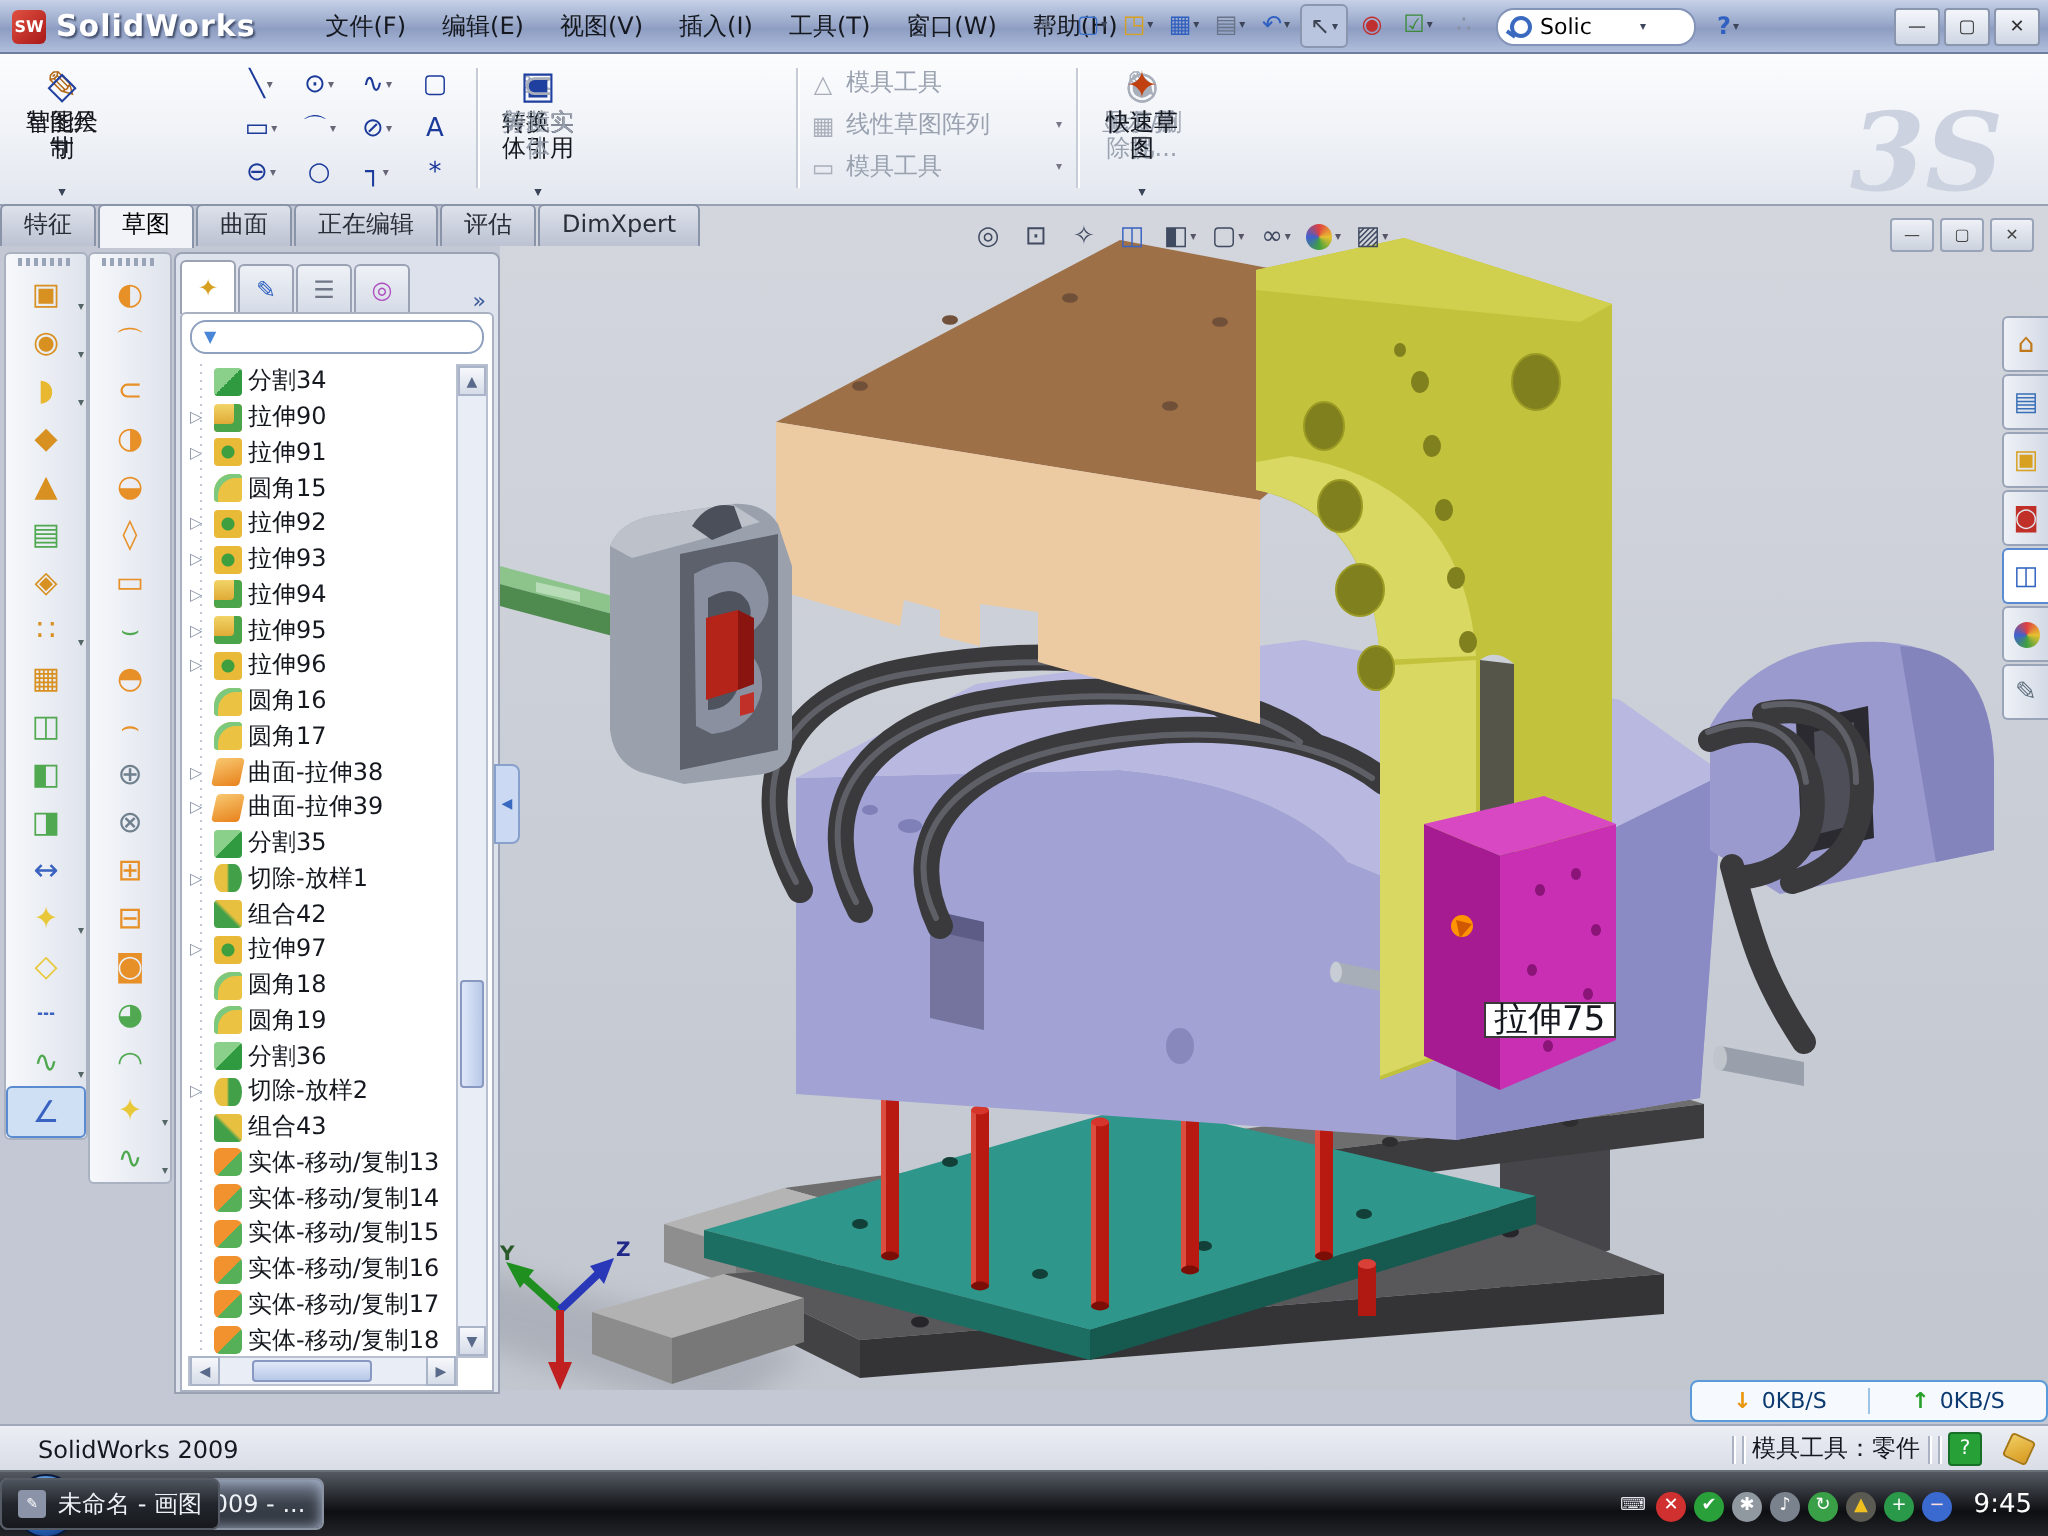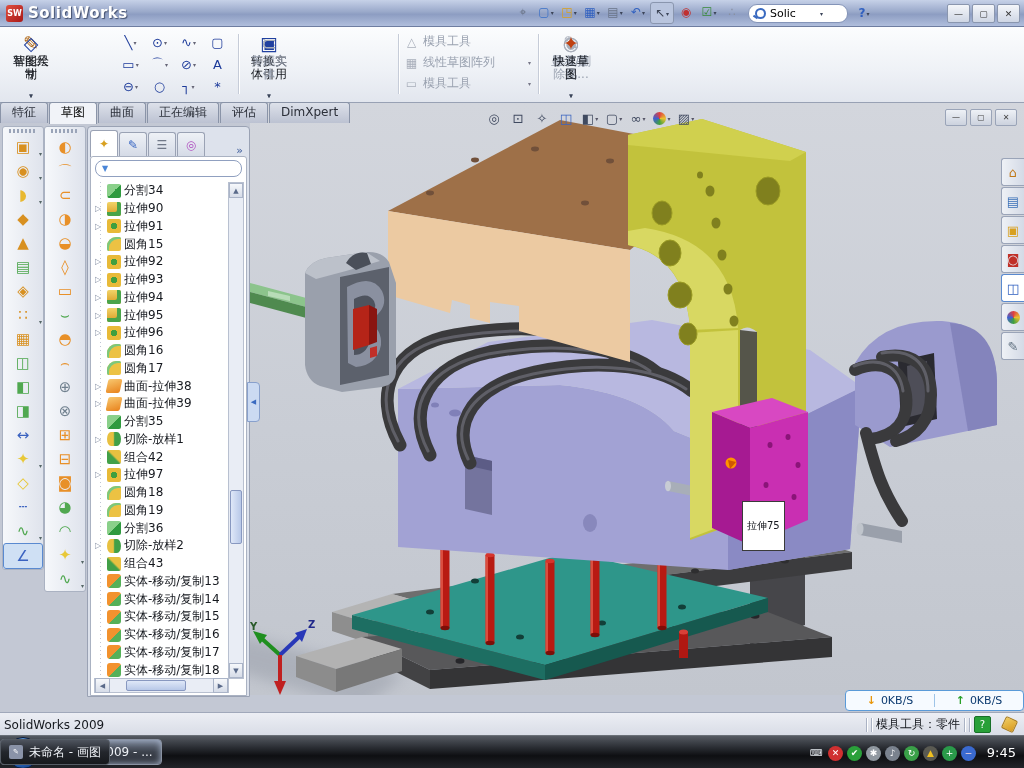--- a/index.html
+++ b/index.html
@@ -113,40 +113,40 @@
   #model-svg{position:absolute;left:0;top:20px;overflow:visible}
   #hud{position:absolute;left:233px;top:4px;height:23px;display:flex;align-items:center;gap:2px;z-index:3}
   .hud-btn{min-width:22px;height:22px;display:flex;align-items:center;justify-content:center;font-size:13px;color:#404a60;border-radius:3px}
   .hud-btn .hdd{display:none;font-size:6px;color:#556;margin-left:1px}
   .hud-btn.has-dd .hdd{display:inline}
   .hud-ball{width:13px;height:13px;border-radius:50%}
   #doc-win-btns{position:absolute;left:695px;top:6px;display:flex;gap:3px;z-index:3}
   .dwbtn{width:20px;height:15px;background:linear-gradient(#eef1f6,#ccd2de);border:1px solid #9aa4b8;
     border-radius:2px;font-size:8px;color:#444;display:flex;align-items:center;justify-content:center}
   #vp-tooltip{position:absolute;left:492px;top:398px;background:#ffffff;border:1px solid #3a3a3a;
-    padding:16px 4px;font-size:10px;line-height:16px;z-index:4}
+    padding:0 4px;font-size:17px;line-height:16px;z-index:4}
 
   
   #taskpane{position:absolute;left:1001px;top:158px;width:23px;z-index:4;display:flex;flex-direction:column;gap:1px}
   .tp-btn{height:26px;background:linear-gradient(90deg,#eef1f6,#d4dae6);border:1px solid #9aa4b8;border-right:none;
     border-radius:3px 0 0 3px;display:flex;align-items:center;justify-content:center;font-size:13px}
   .tp-btn.active{background:#fff;border-color:#5a8ad0}
 
   
   #docbar{position:absolute;left:0;top:713px;width:1024px;height:17px;
     background:linear-gradient(#d8dce6,#c6cbd8);border-top:1px solid #98a2b4;
     display:flex;align-items:center;padding-left:49px;box-sizing:border-box;z-index:2}
   .nav-btn{width:15px;height:13px;font-size:6px;color:#3a4456;background:linear-gradient(#f2f4f8,#d2d8e4);
     border:1px solid #9aa4b8;margin-right:1px;display:flex;align-items:center;justify-content:center}
   .d-tab{height:16px;padding:0 10px;margin-left:3px;font-size:12px;line-height:15px;color:#2a2e38;
     background:linear-gradient(#d2d7e2,#bfc5d4);border:1px solid #98a2b4;border-bottom:none;border-radius:2px 2px 0 0}
   .d-tab.active{background:#f2f4f8;color:#000}
   #statusbar{position:absolute;left:0;top:712px;width:1024px;height:23px;
     background:linear-gradient(#eceef4,#d8dce6);border-top:1px solid #a0a8ba;display:flex;align-items:center;z-index:2}
-  #status-left{margin-left:4px}
+  #status-left{margin-left:19px}
   #status-right{margin-left:auto;margin-right:8px;display:flex;align-items:center;gap:4px}
   .ssep{width:1px;height:14px;background:#aab2c4;box-shadow:1px 0 0 #fff}
   #help-btn{width:15px;height:15px;background:#28a038;border:1px solid #187028;border-radius:2px;
     color:#fff;font-size:10px;display:flex;align-items:center;justify-content:center}
   #tag-icon{width:11px;height:11px;background:linear-gradient(135deg,#f0cc60,#d89a20);border:1px solid #a87810;
     border-radius:2px;transform:rotate(25deg);margin-left:8px}
   #netmon{position:absolute;left:845px;top:690px;width:177px;height:19px;z-index:40;background:#f6faff;
     border:1px solid #5a9ad8;border-radius:4px;display:flex;align-items:center;font-size:11px;color:#0c3a70}
   .nm-cell{flex:1;display:flex;align-items:center;justify-content:center;gap:5px}
   .nm-div{width:1px;height:13px;background:#9ec4e8}
@@ -415,20 +415,29 @@
       <div class="dwbtn" data-name="doc-close-button">
         <span>✕</span>
       </div>
     </div>
   <div id="vp-tooltip" data-name="feature-tooltip">拉伸75</div>
 </div>
 
 <div id="titlebar" data-name="titlebar">
   <div id="logo-cube" class="ctr" data-name="solidworks-logo-icon">SW</div>
   <div id="logo-text" data-name="app-title">SolidWorks</div>
+  <div id="menubar" data-name="menubar" style="display:flex;height:26px">
+      <div class="menu-item" data-name="menu-file"><span>文件(F)</span></div>
+      <div class="menu-item" data-name="menu-edit"><span>编辑(E)</span></div>
+      <div class="menu-item" data-name="menu-view"><span>视图(V)</span></div>
+      <div class="menu-item" data-name="menu-insert"><span>插入(I)</span></div>
+      <div class="menu-item" data-name="menu-tools"><span>工具(T)</span></div>
+      <div class="menu-item" data-name="menu-window"><span>窗口(W)</span></div>
+      <div class="menu-item" data-name="menu-help"><span>帮助(H)</span></div>
+    </div>
   <div id="title-icons" data-name="standard-toolbar">
     <span style="display:flex;gap:1px">
         <div class="ticon" data-name="pin-icon">
           <span style="color: rgb(106, 116, 136);">⌖</span>
         </div>
         <div class="ticon has-dd" data-name="new-document-icon">
           <span style="color: rgb(58, 112, 200);">▢</span>
           <span class="tdd">▾</span>
         </div>
         <div class="ticon has-dd" data-name="open-icon">
@@ -479,20 +488,21 @@
       <div class="wbtn" data-name="window-restore-button">
         <span>▢</span>
       </div>
       <div class="wbtn" data-name="window-close-button">
         <span>✕</span>
       </div>
     </div>
 </div>
 
 <div id="cmdbar" data-name="command-manager">
+  <div id="watermark" data-name="dassault-watermark">3S</div>
   <div style="position:absolute;left:4px;top:0;display:flex">
       <div class="cmd-big has-dd" data-name="sketch-button">
         <span class="cbi" style="color: rgb(176, 104, 24);">✎</span>
         <span class="cbl">草图绘
 制</span>
         <span class="cdd">▾</span>
       </div>
       <div class="cmd-big has-dd" data-name="smart-dimension-button">
         <span class="cbi" style="color: rgb(32, 64, 160);">◇</span>
         <span class="cbl">智能尺

